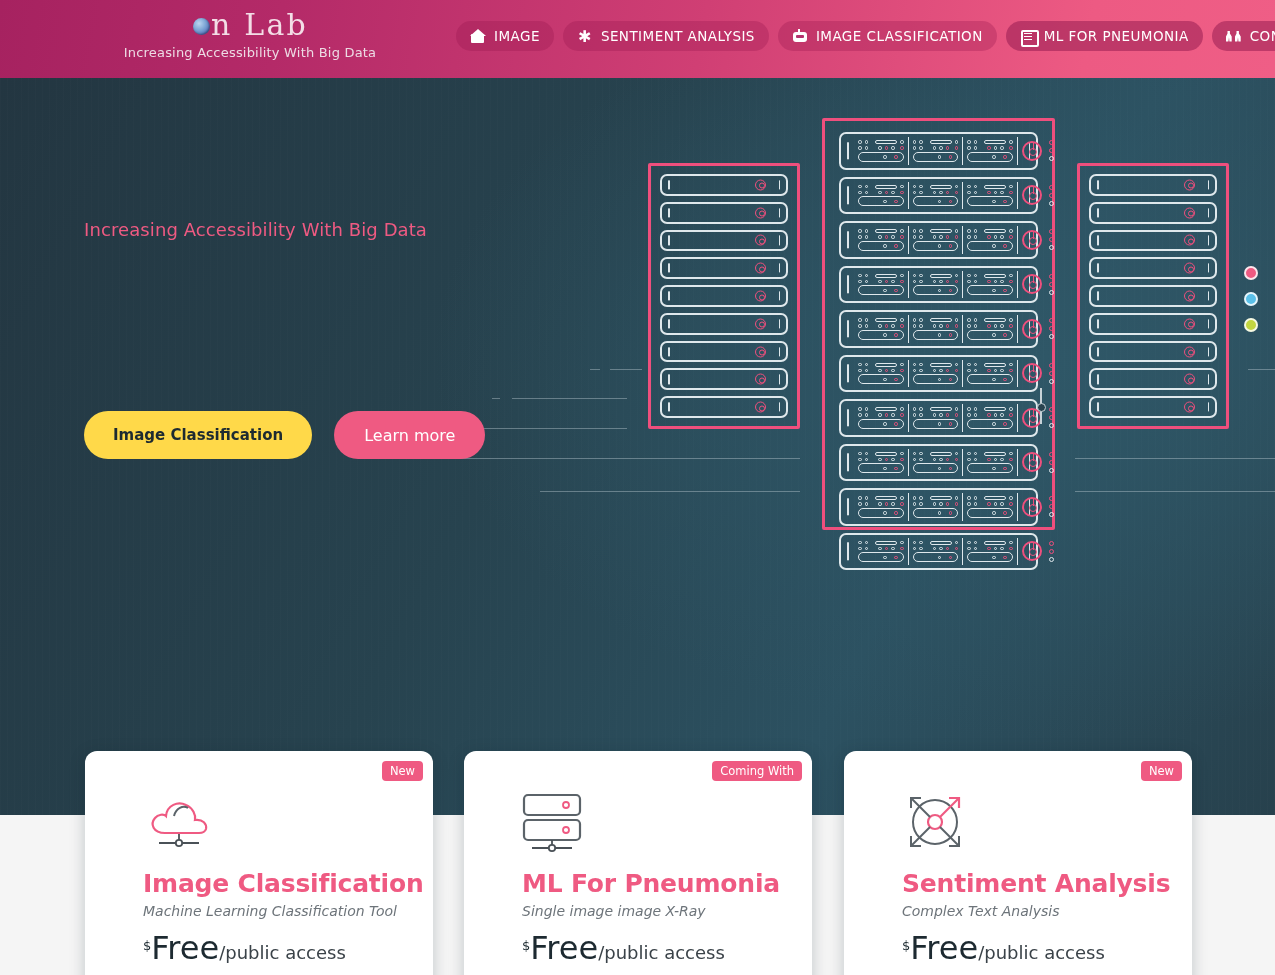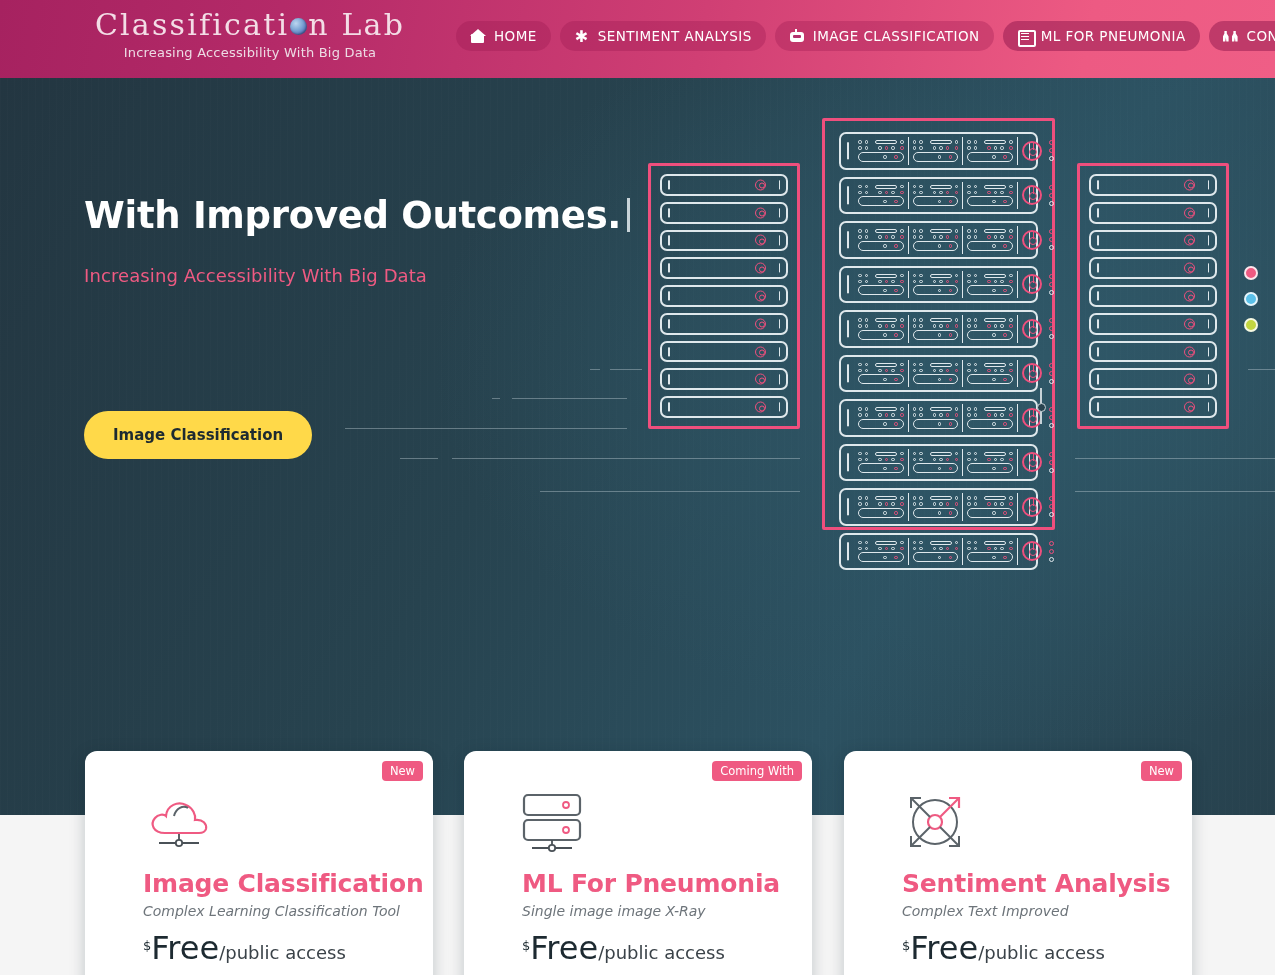--- a/index.html
+++ b/index.html
@@ -204,31 +204,30 @@
   .per { font-family: "DejaVu Sans", sans-serif; font-size: 18px; color: #3a4248; }
 </style>
 </head>
 <body>
 
 <div class="page">
 
   <div class="header">
     <div class="brand">
       <div class="brand-title">
-        <span>Classificati</span>
           <span class="brand-o"></span>
           <span>n Lab</span>
       </div>
       <div class="brand-sub">Increasing Accessibility With Big Data</div>
     </div>
 
     <nav class="nav">
       <div class="nav-item">
         <span class="nav-ic ic-home"></span>
-        <span>HOME</span>
+        <span>IMAGE</span>
       </div>
       <div class="nav-item">
         <span class="nav-ic ic-ast">✱</span>
         <span>SENTIMENT ANALYSIS</span>
       </div>
       <div class="nav-item">
         <span class="nav-ic ic-robot">
             <i></i>
           </span>
         <span>IMAGE CLASSIFICATION</span>
@@ -253,29 +252,26 @@
     <div class="bgline" style="left:512px; top:320px; width:115px;"></div>
     <div class="bgline" style="left:345px; top:350px; width:282px;"></div>
     <div class="bgline" style="left:400px; top:380px; width:38px;"></div>
     <div class="bgline" style="left:452px; top:380px; width:348px;"></div>
     <div class="bgline" style="left:1075px; top:380px; width:200px;"></div>
     <div class="bgline" style="left:540px; top:413px; width:260px;"></div>
     <div class="bgline" style="left:1075px; top:413px; width:200px;"></div>
     <div class="bgline" style="left:1248px; top:291px; width:27px;"></div>
 
     <div class="hero-text">
-      <div class="h2">
-        <span>With Improved Outcomes.</span>
-        <span class="caret"></span>
-      </div>
       <div class="hero-tag">Increasing Accessibility With Big Data</div>
     </div>
 
     <div class="hero-btns">
       <button class="btn btn-yellow">Image Classification</button>
+      <button class="btn btn-pink">Learn more</button>
     </div>
 
     <div class="rack" id="rack-left" style="left:648px; top:85px; width:152px; height:266px;">
       <div class="rack-inner" id="rack-left-inner" style="padding:8px 9px; gap:6px;">
           <div class="unit" style="flex: 1 1 0%;">
             <span class="lgrip"></span>
             <span class="rgrip"></span>
             <span class="knob"></span>
           </div>
           <div class="unit" style="flex: 1 1 0%;">
@@ -1164,21 +1160,21 @@
       <div class="card-icon">
         <svg viewBox="0 0 78 62" width="78" height="62">
           <path d="M22 42 C10 42 7 33 12 27 C15 23 21 23 23 25 C24 14 35 10 43 14 C50 17 53 24 52 29 C60 28 64 33 63 38 C62 41 59 42 56 42 Z" fill="none" stroke="#ef5a82" stroke-width="2.2"></path>
           <path d="M31 25 C33 17 40 14 45 17" fill="none" stroke="#5b6369" stroke-width="2"></path>
           <line x1="16" y1="52" x2="56" y2="52" stroke="#4a5157" stroke-width="1.8"></line>
           <line x1="36" y1="43" x2="36" y2="49" stroke="#4a5157" stroke-width="1.8"></line>
           <circle cx="36" cy="52" r="3.2" fill="#ffffff" stroke="#4a5157" stroke-width="1.8"></circle>
         </svg>
       </div>
       <div class="card-title">Image Classification</div>
-      <div class="card-sub">Complex Learning Classification Tool</div>
+      <div class="card-sub">Machine Learning Classification Tool</div>
       <div class="card-price">
         <span class="cur">$</span>
         <span class="amt">Free</span>
         <span class="per">/public access</span>
       </div>
     </div>
 
     <div class="card c2">
       <div class="badge">Coming With</div>
       <div class="card-icon">
@@ -1211,21 +1207,21 @@
           <polyline points="57,17 57,7 47,7" fill="none" stroke="#ef5a82" stroke-width="2.2"></polyline>
           <line x1="28" y1="36" x2="9" y2="55" stroke="#5b6369" stroke-width="2"></line>
           <polyline points="9,45 9,55 19,55" fill="none" stroke="#5b6369" stroke-width="2"></polyline>
           <line x1="28" y1="26" x2="9" y2="7" stroke="#5b6369" stroke-width="2"></line>
           <polyline points="19,7 9,7 9,17" fill="none" stroke="#5b6369" stroke-width="2"></polyline>
           <line x1="38" y1="36" x2="57" y2="55" stroke="#5b6369" stroke-width="2"></line>
           <polyline points="57,45 57,55 47,55" fill="none" stroke="#5b6369" stroke-width="2"></polyline>
         </svg>
       </div>
       <div class="card-title">Sentiment Analysis</div>
-      <div class="card-sub">Complex Text Improved</div>
+      <div class="card-sub">Complex Text Analysis</div>
       <div class="card-price">
         <span class="cur">$</span>
         <span class="amt">Free</span>
         <span class="per">/public access</span>
       </div>
     </div>
   </div>
 </div>
 
 </body></html>

